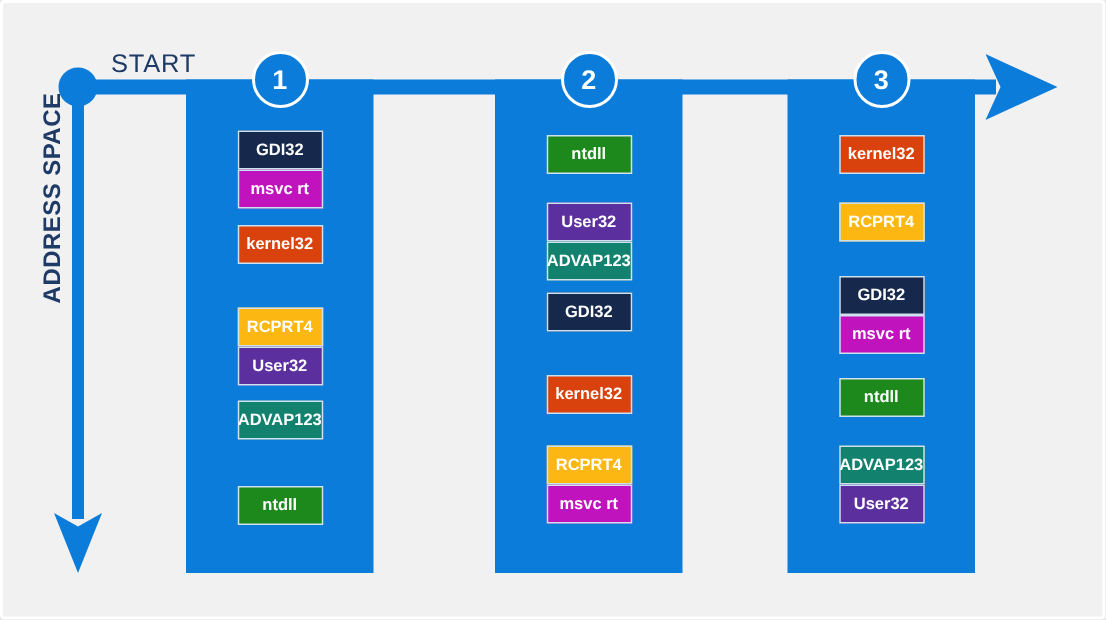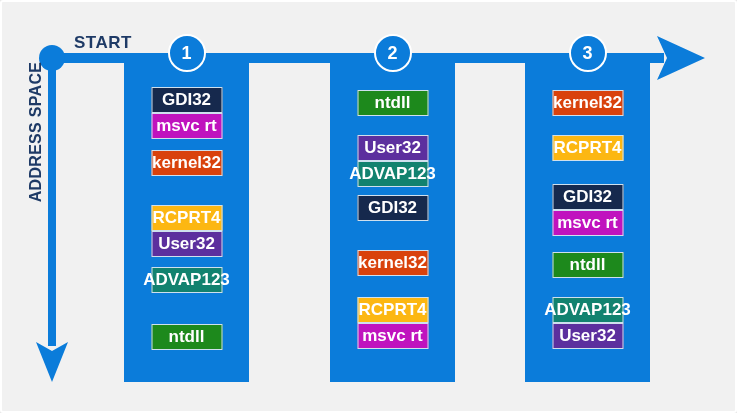--- a/index.html
+++ b/index.html
@@ -24,21 +24,21 @@
   }
   .start-dot{
     position:absolute;left:37px;top:43px;width:26px;height:26px;
     border-radius:50%;background:var(--flow-blue);
   }
   .arrowhead-right{position:absolute;left:655px;top:31px;}
   .arrowhead-down{position:absolute;left:32px;top:340px;}
   
   .start-label{
     position:absolute;left:72px;top:31px;
-    font-size:17px;font-weight:700;color:var(--label-navy);
+    font-size:17px;font-weight:400;color:var(--label-navy);
     letter-spacing:0.5px;
   }
   .axis-label{
     position:absolute;left:34px;top:130px;
     transform:translate(-50%,-50%) rotate(-90deg);
     white-space:nowrap;
     font-size:16px;font-weight:700;color:var(--label-navy);
     letter-spacing:0.3px;
   }
   
@@ -53,25 +53,25 @@
     position:absolute;top:-19px;left:50%;transform:translateX(-50%);
     width:38px;height:38px;border-radius:50%;
     background:var(--flow-blue);
     border:2.5px solid #ffffff;
     box-sizing:border-box;
     display:flex;align-items:center;justify-content:center;
     color:#ffffff;font-size:18px;font-weight:700;
   }
   .module-box{
     position:absolute;left:50%;transform:translateX(-50%);
-    width:71px;height:26px;box-sizing:border-box;
+    width:57px;height:26px;box-sizing:border-box;
     border:1.5px solid var(--box-border,#cfe0ee);
     display:flex;align-items:center;justify-content:center;
     color:var(--box-text,#ffffff);
-    font-size:17px;font-weight:700;
+    font-size:11px;font-weight:700;
     white-space:nowrap;
   }
 </style>
 </head>
 <body>
 
 <div class="page">
 
   <div class="hline"></div>
   <div class="start-dot"></div>

